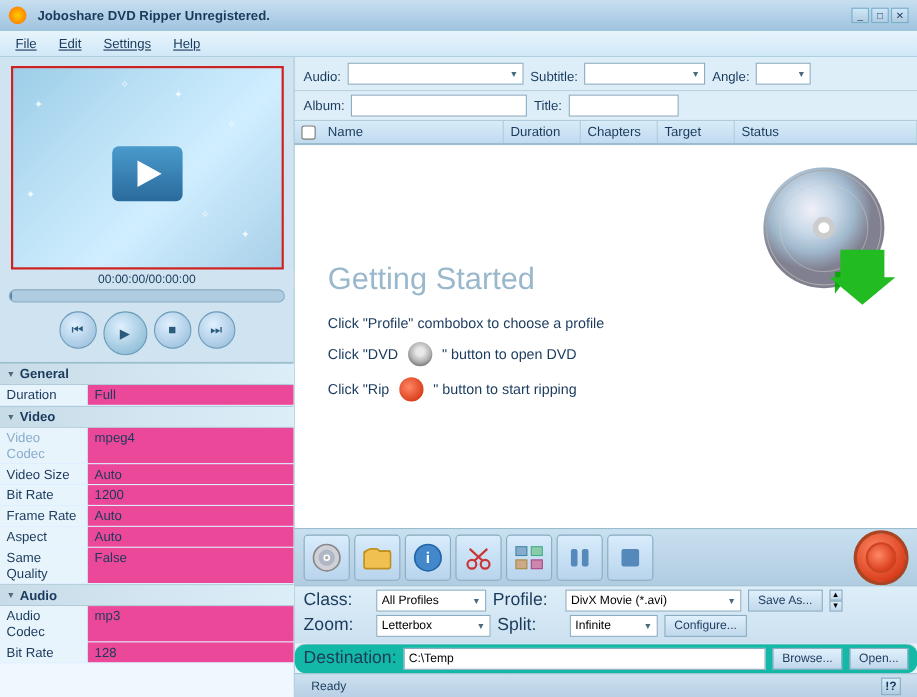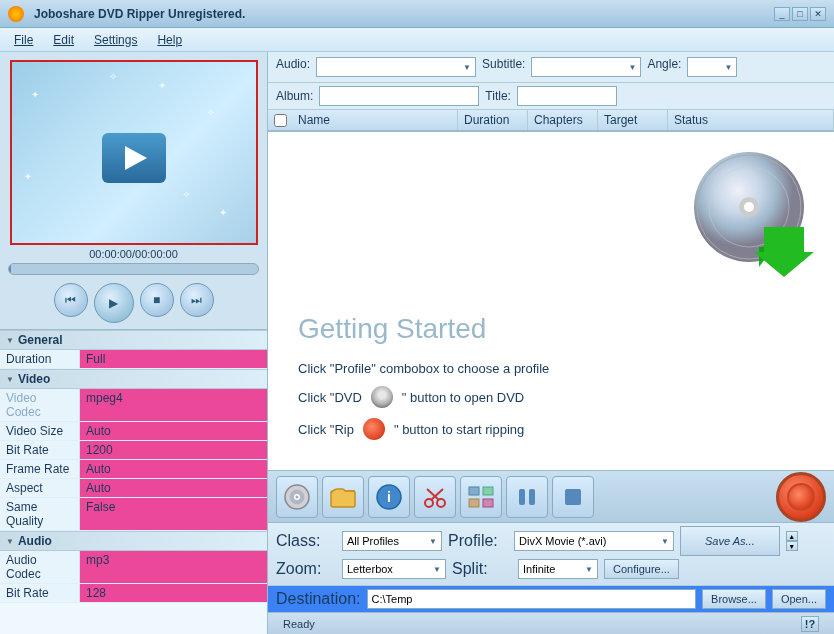--- a/index.html
+++ b/index.html
@@ -209,21 +209,21 @@
     
     #right-panel {
       flex: 1;
       display: flex;
       flex-direction: column;
       background: #e8f4fc;
     }
     
     #top-fields {
       display: flex;
-      align-items: flex-start;
+      align-items: flex-end;
       padding: 5px 8px;
       gap: 6px;
       background: #ddeef8;
       border-bottom: 1px solid #b0ccd8;
     }
     .field-label {
       color: #1a3a5c;
       font-size: 12px;
       white-space: nowrap;
     }
@@ -278,21 +278,21 @@
     .list-col.name { flex: 1; }
     .list-col.duration { width: 70px; }
     .list-col.chapters { width: 70px; }
     .list-col.target { width: 70px; }
     .list-col.status { flex: 1; }
     
     #getting-started {
       flex: 1;
       display: flex;
       flex-direction: column;
-      justify-content: flex-end;
+      justify-content: center;
       padding: 20px 30px;
       background: white;
       position: relative;
     }
     #gs-title {
       font-size: 28px;
       color: #9ab8cc;
       margin-bottom: 16px;
       font-weight: 300;
     }
@@ -376,50 +376,50 @@
       align-items: center;
       justify-content: space-between;
       padding: 0 4px;
       cursor: pointer;
     }
     .settings-combo.class { width: 100px; }
     .settings-combo.profile { width: 160px; }
     .settings-combo.zoom { width: 104px; text-align: right; }
     .settings-combo.split { width: 80px; }
     .save-as-btn {
-      height: 30px;
-      padding: 0 24px;
+      height: 20px;
+      padding: 0 8px;
       background: linear-gradient(to bottom, #e0f0fc, #c0d8ec);
       border: 1px solid #8aacc0;
       font-size: 11px;
       color: #1a3a5c;
       cursor: pointer;
       display: flex;
       align-items: center;
-      font-style: italic;
     }
     .configure-btn {
       height: 20px;
       padding: 0 8px;
       background: linear-gradient(to bottom, #e0f0fc, #c0d8ec);
       border: 1px solid #8aacc0;
       font-size: 11px;
       color: #1a3a5c;
       cursor: pointer;
       display: flex;
       align-items: center;
     }
     
     #dest-row {
       display: flex;
       align-items: center;
       gap: 6px;
       padding: 3px 8px;
-      background: #3b82f6;
+      background: #14b8a6;
       border-top: 1px solid #b0ccd8;
+      border-radius: 10px;
     }
     .dest-input {
       flex: 1;
       height: 20px;
       border: 1px solid #8aacc0;
       background: white;
       font-size: 11px;
       padding: 0 4px;
     }
     .dest-btn {

